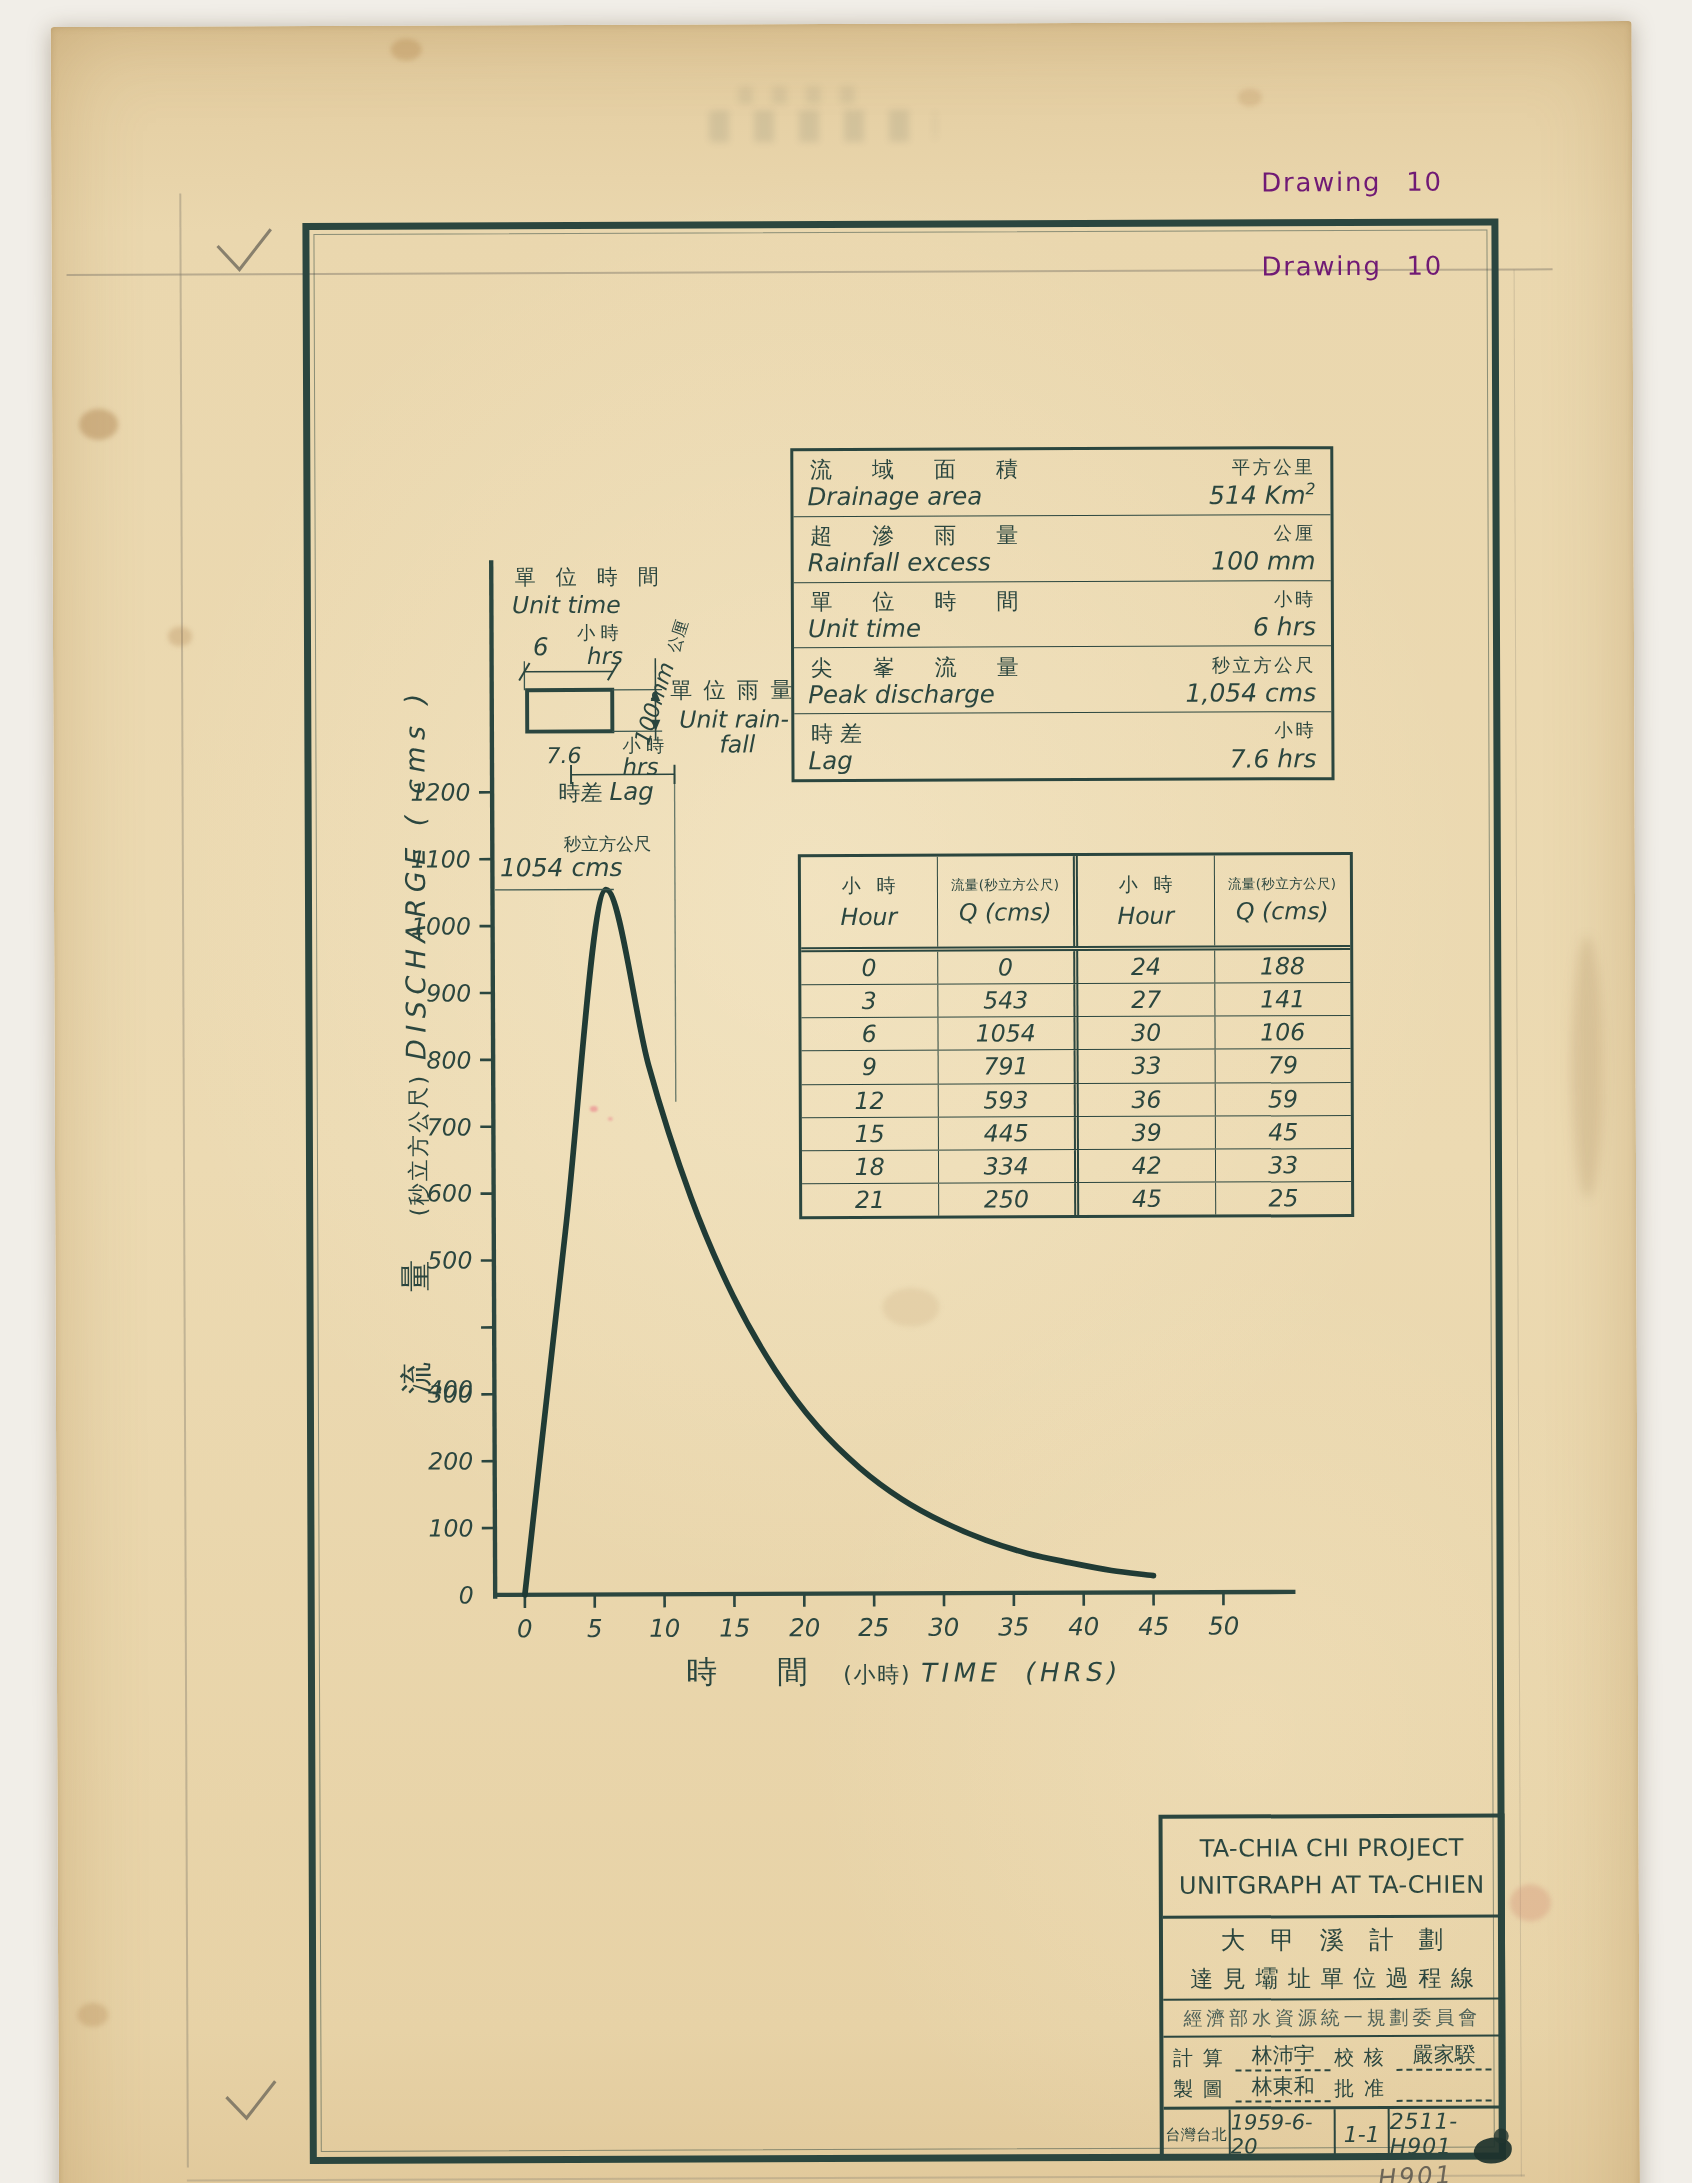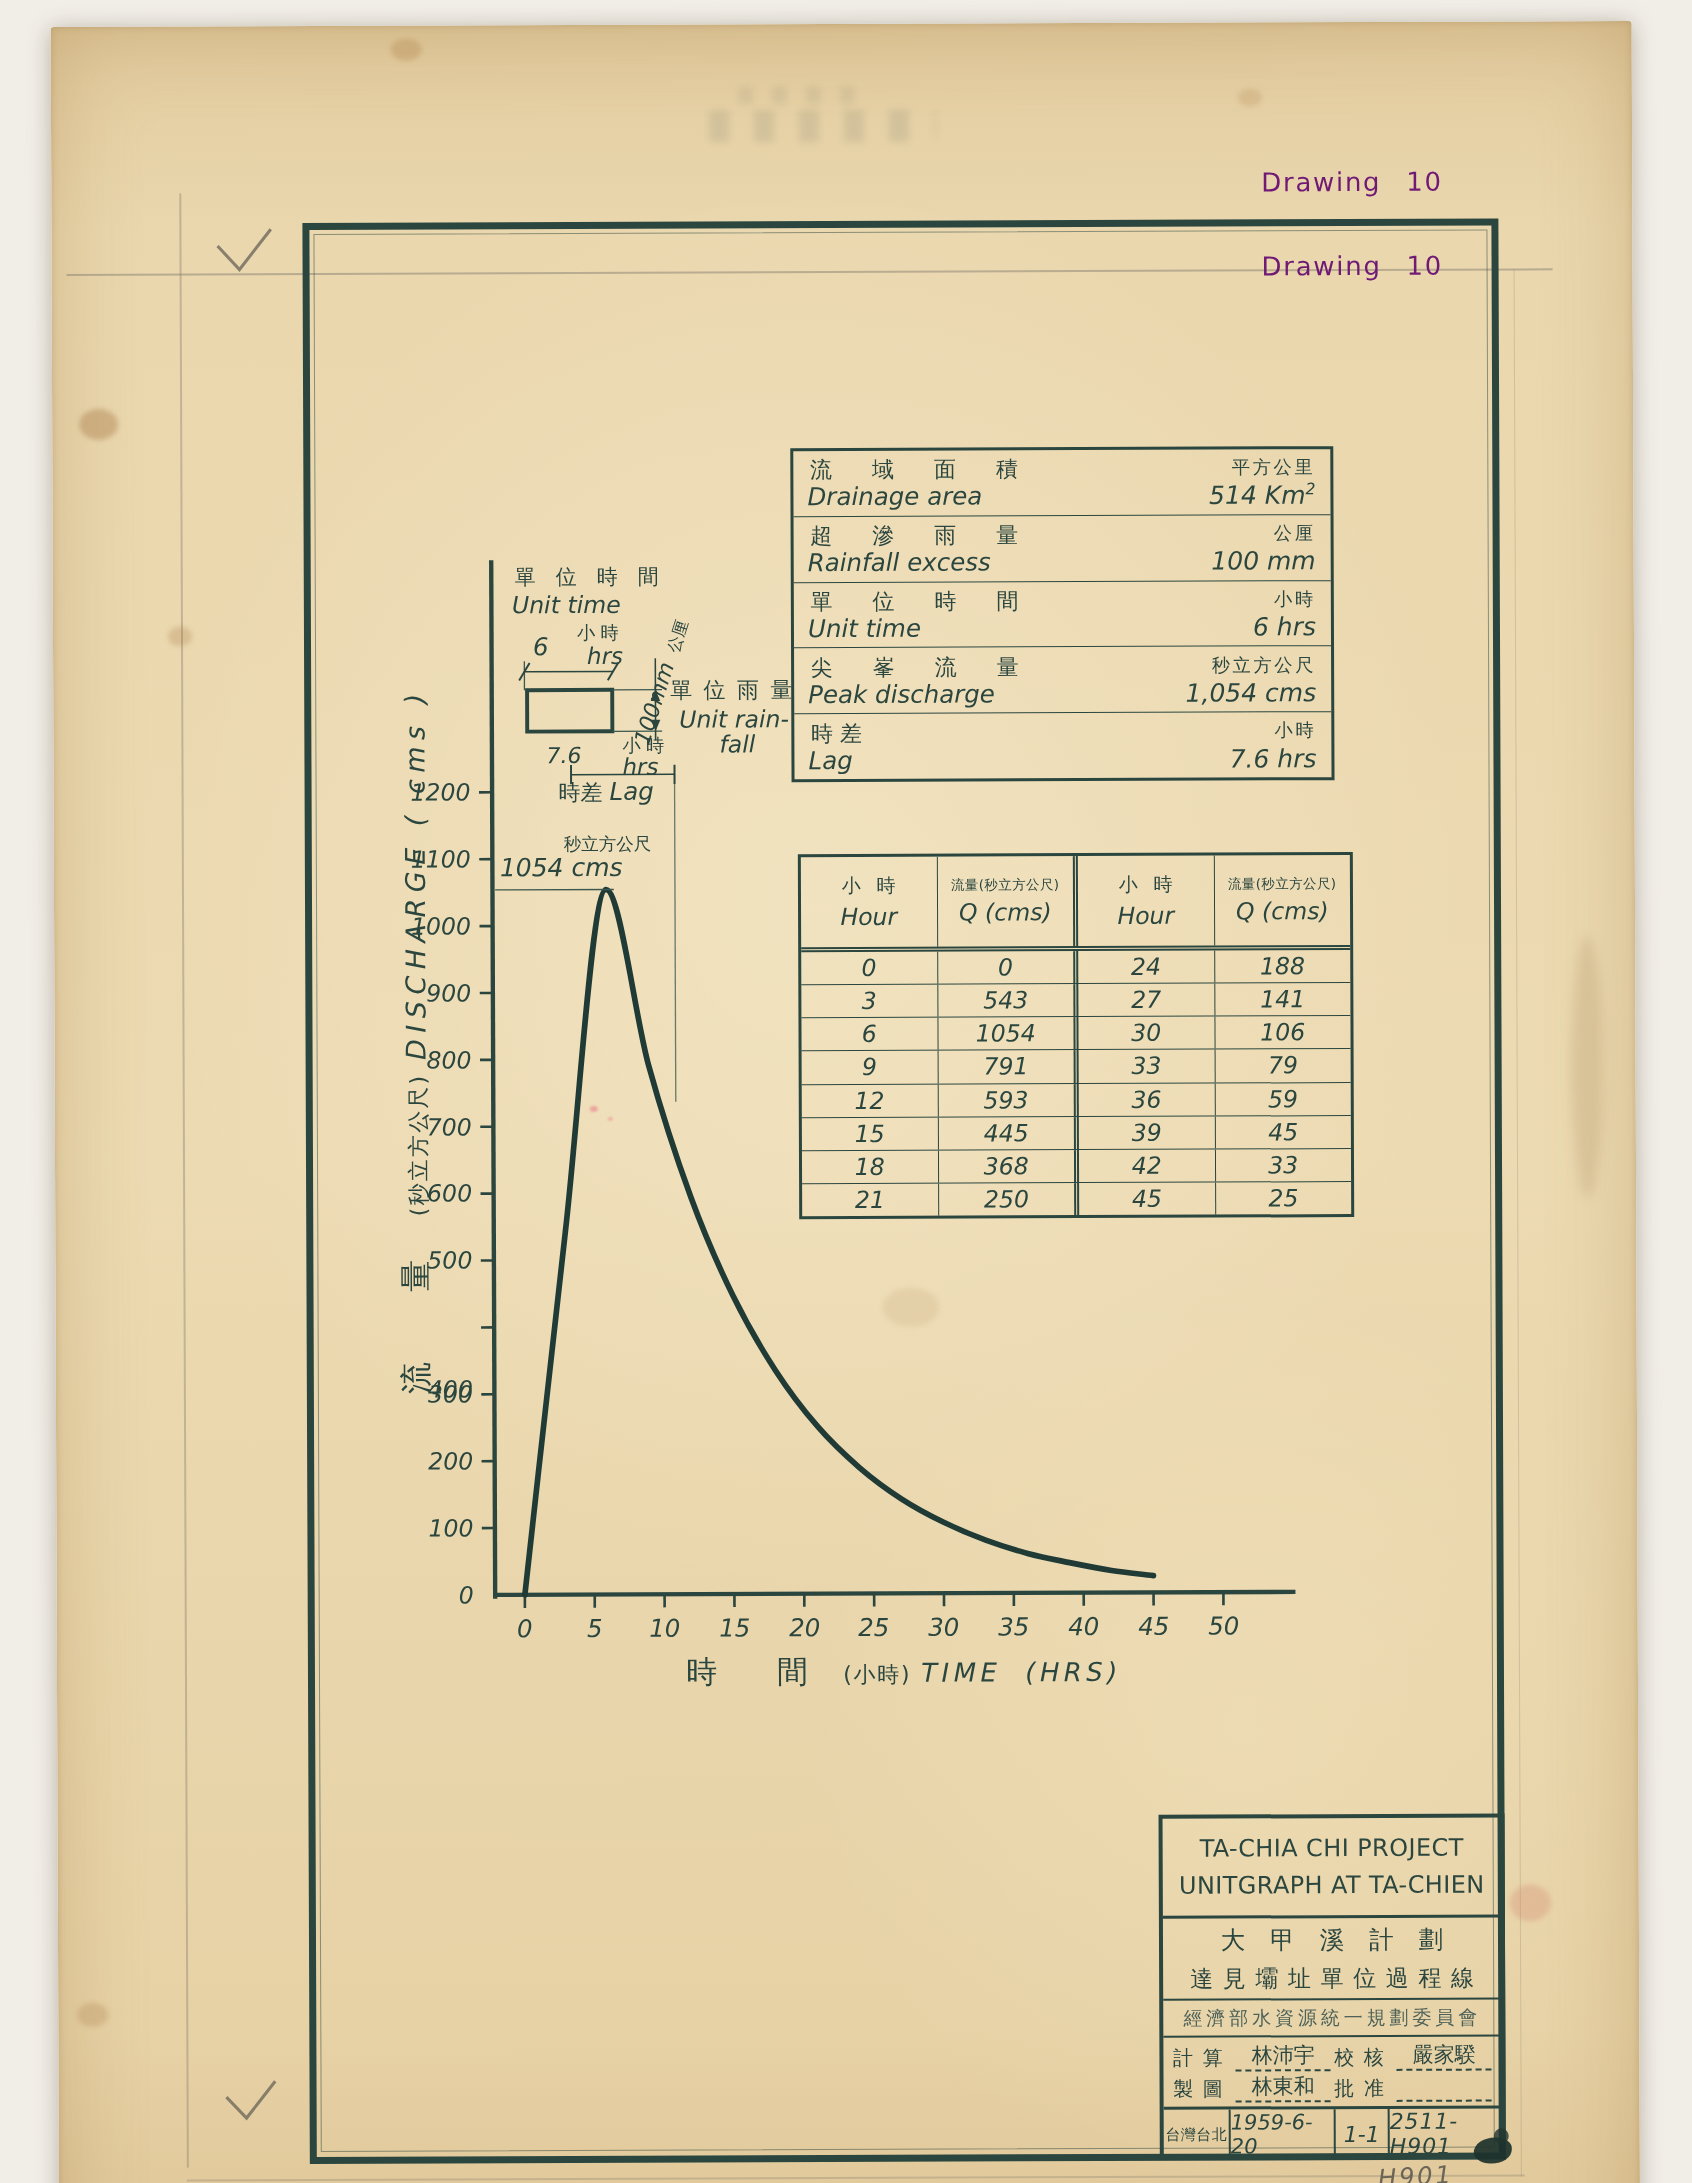--- a/index.html
+++ b/index.html
@@ -355,21 +355,21 @@
           <div class="dt-cell">59</div>
         </div>
         <div class="dt-row">
           <div class="dt-cell">15</div>
           <div class="dt-cell">445</div>
           <div class="dt-cell dt-dbl">39</div>
           <div class="dt-cell">45</div>
         </div>
         <div class="dt-row">
           <div class="dt-cell">18</div>
-          <div class="dt-cell">368</div>
+          <div class="dt-cell">334</div>
           <div class="dt-cell dt-dbl">42</div>
           <div class="dt-cell">33</div>
         </div>
         <div class="dt-row">
           <div class="dt-cell">21</div>
           <div class="dt-cell">250</div>
           <div class="dt-cell dt-dbl">45</div>
           <div class="dt-cell">25</div>
         </div>
       </div>

